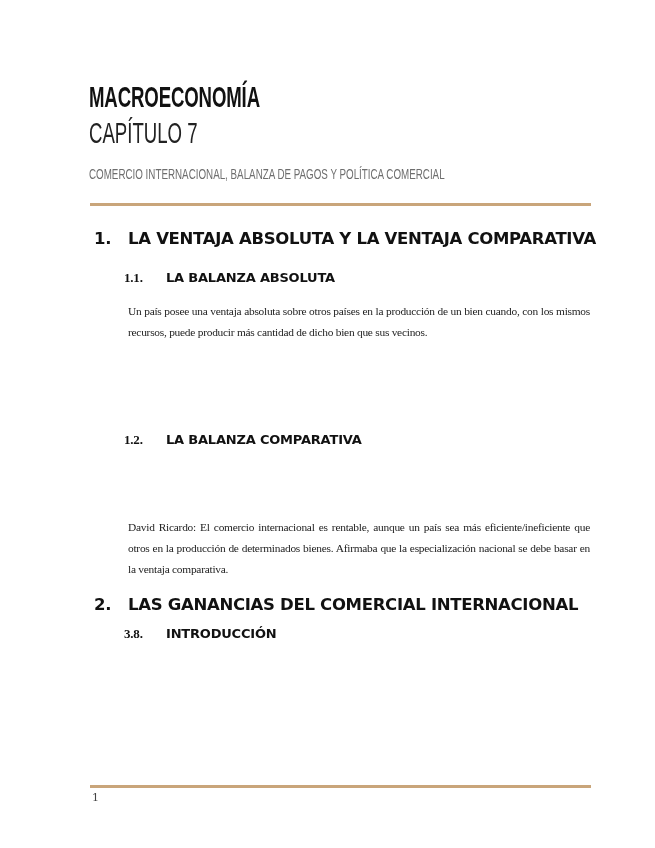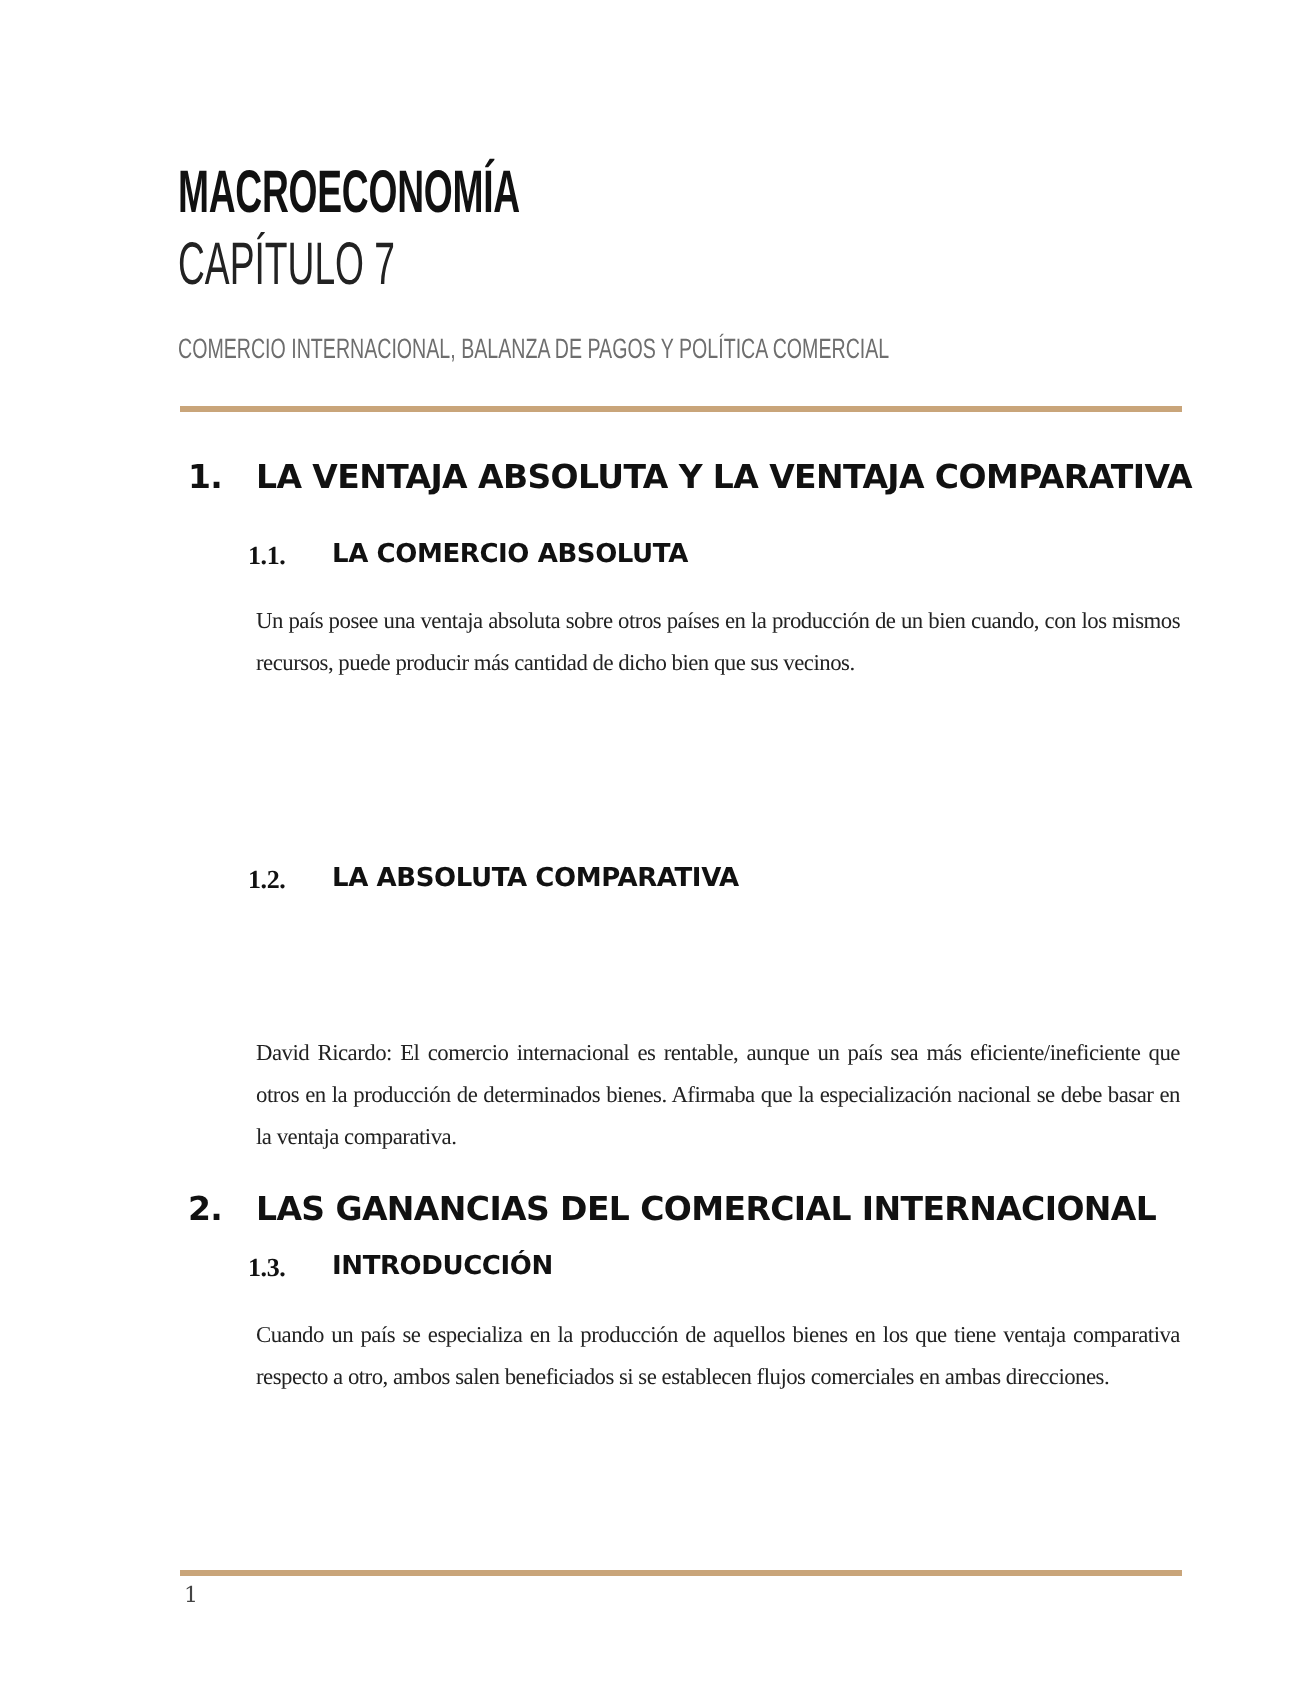--- a/index.html
+++ b/index.html
@@ -130,40 +130,39 @@
 
   <div class="rule top"></div>
 
   <div class="h1" style="top:229px;">
     <span class="num">1.</span>
     <span class="txt">LA VENTAJA ABSOLUTA Y LA VENTAJA COMPARATIVA</span>
   </div>
 
   <div class="h2" style="top:270px;">
     <span class="num">1.1.</span>
-    <span class="txt">LA COMERCIO ABSOLUTA</span>
+    <span class="txt">LA BALANZA ABSOLUTA</span>
   </div>
 
   <p class="para" style="top:301px; margin:0;">Un país posee una ventaja absoluta sobre otros países en la producción de un bien cuando, con los mismos recursos, puede producir más cantidad de dicho bien que sus vecinos.</p>
 
   <div class="h2" style="top:432px;">
     <span class="num">1.2.</span>
-    <span class="txt">LA ABSOLUTA COMPARATIVA</span>
+    <span class="txt">LA BALANZA COMPARATIVA</span>
   </div>
 
   <p class="para" style="top:517px; margin:0;">David Ricardo: El comercio internacional es rentable, aunque un país sea más eficiente/ineficiente que otros en la producción de determinados bienes. Afirmaba que la especialización nacional se debe basar en la ventaja comparativa.</p>
 
   <div class="h1" style="top:595px;">
     <span class="num">2.</span>
     <span class="txt">LAS GANANCIAS DEL COMERCIAL INTERNACIONAL</span>
   </div>
 
   <div class="h2" style="top:626px;">
-    <span class="num">1.3.</span>
+    <span class="num">3.8.</span>
     <span class="txt">INTRODUCCIÓN</span>
   </div>
 
-  <p class="para" style="top:658px; margin:0;">Cuando un país se especializa en la producción de aquellos bienes en los que tiene ventaja comparativa respecto a otro, ambos salen beneficiados si se establecen flujos comerciales en ambas direcciones.</p>
 
   <div class="rule bottom"></div>
   <div class="page-number">1</div>
 
 </div>
 
 </body></html>

